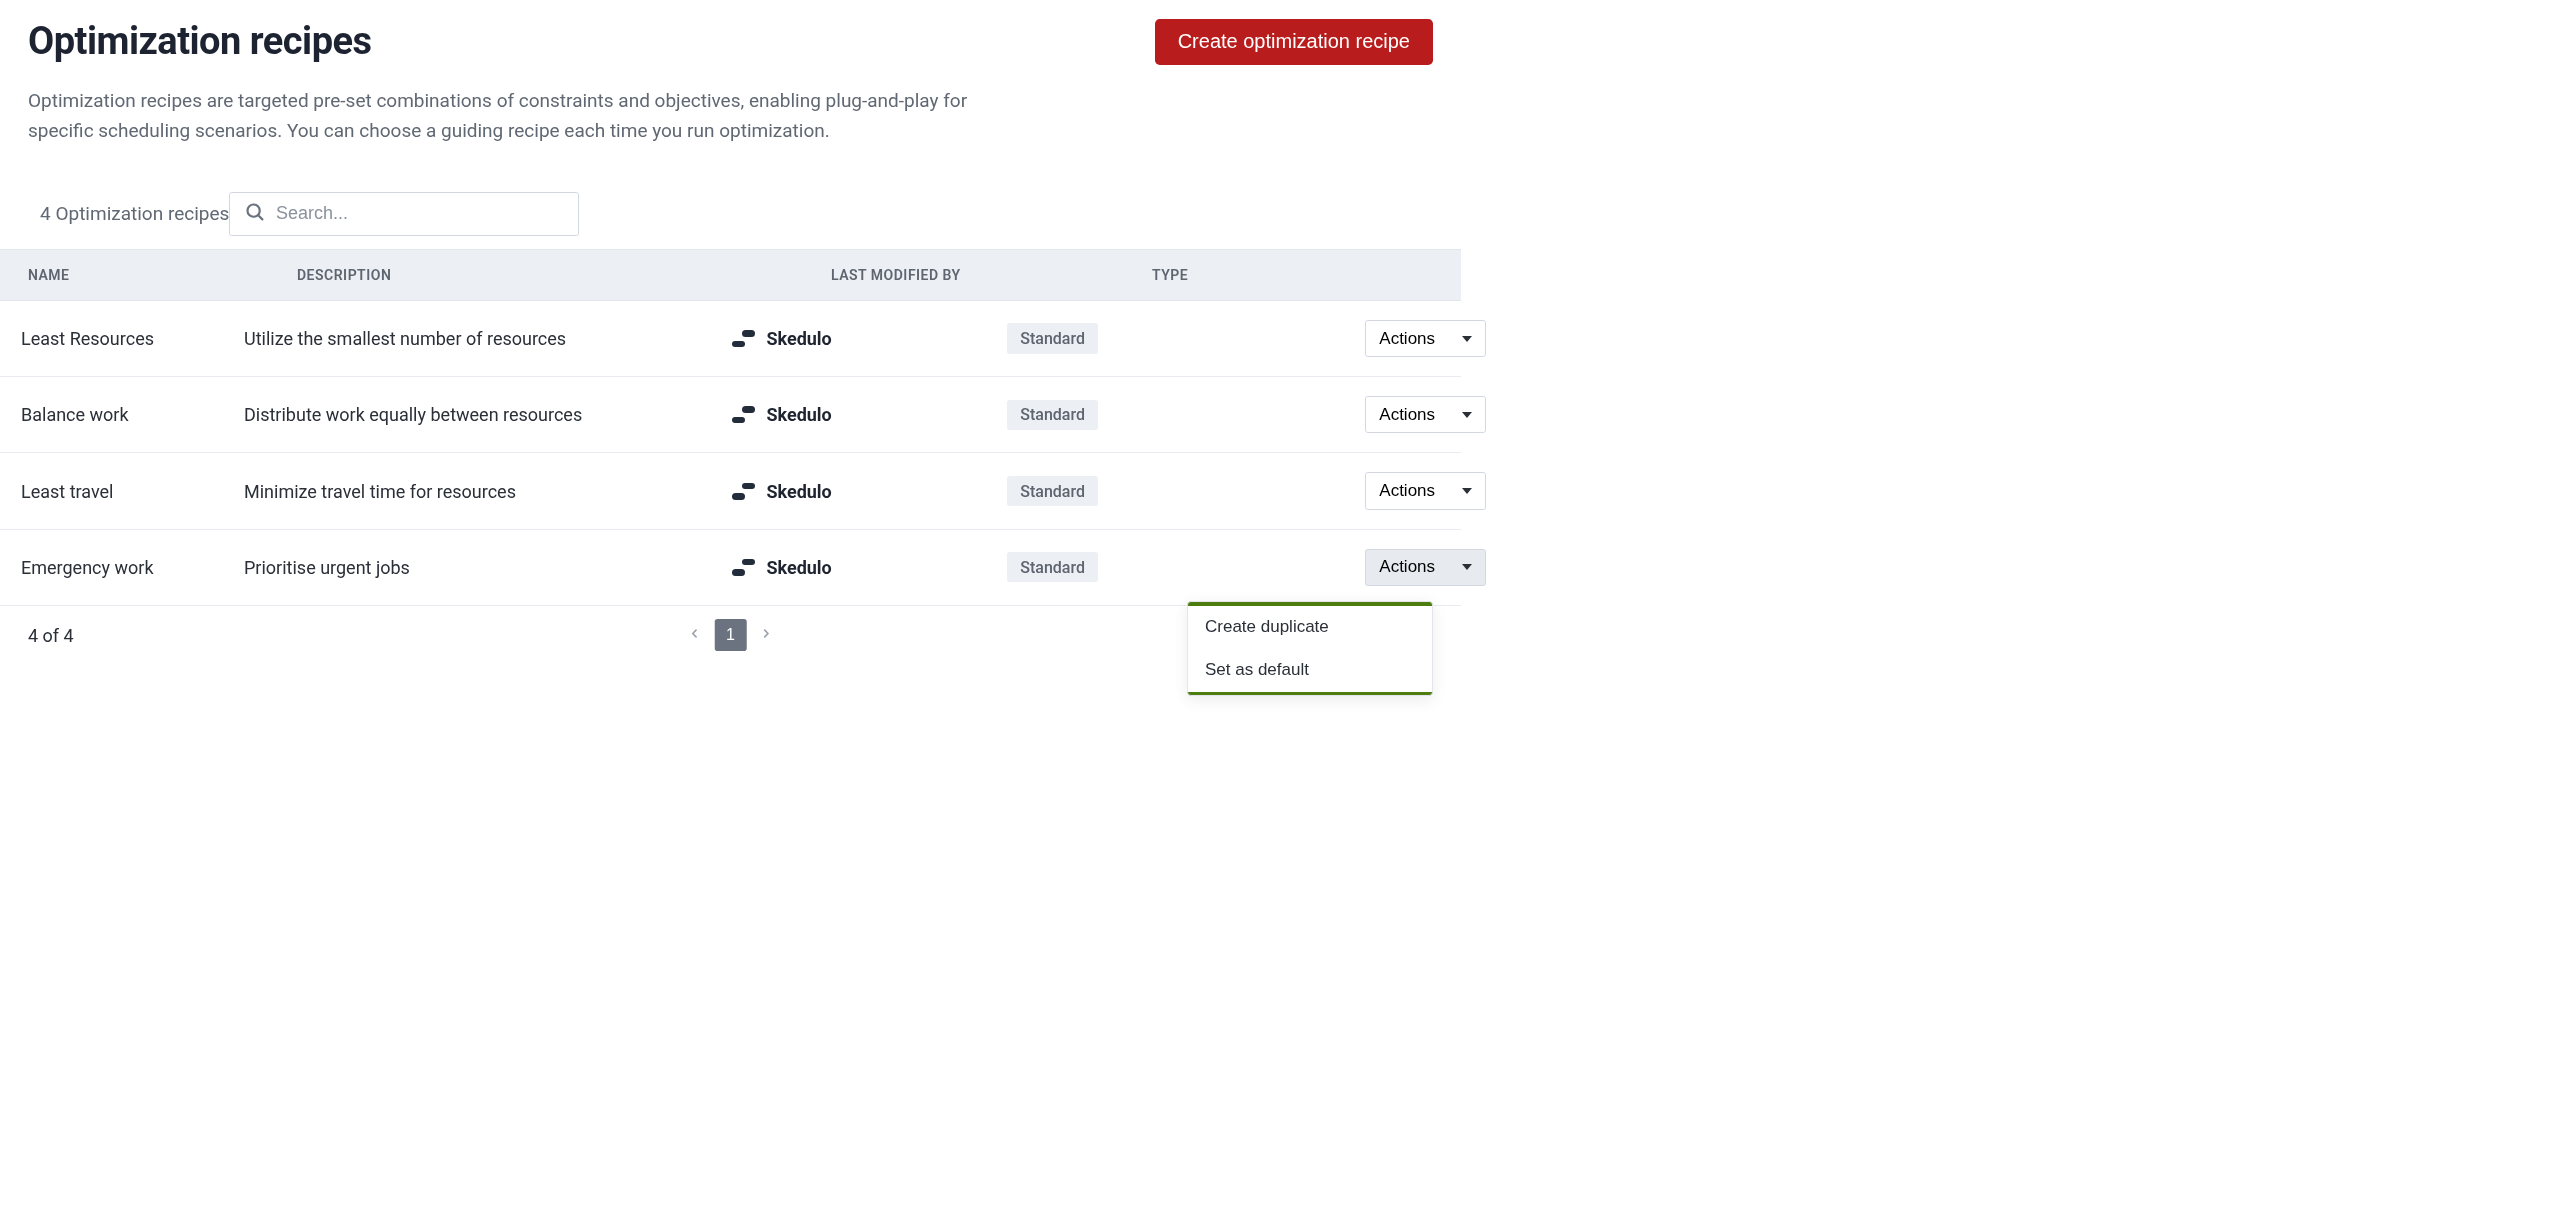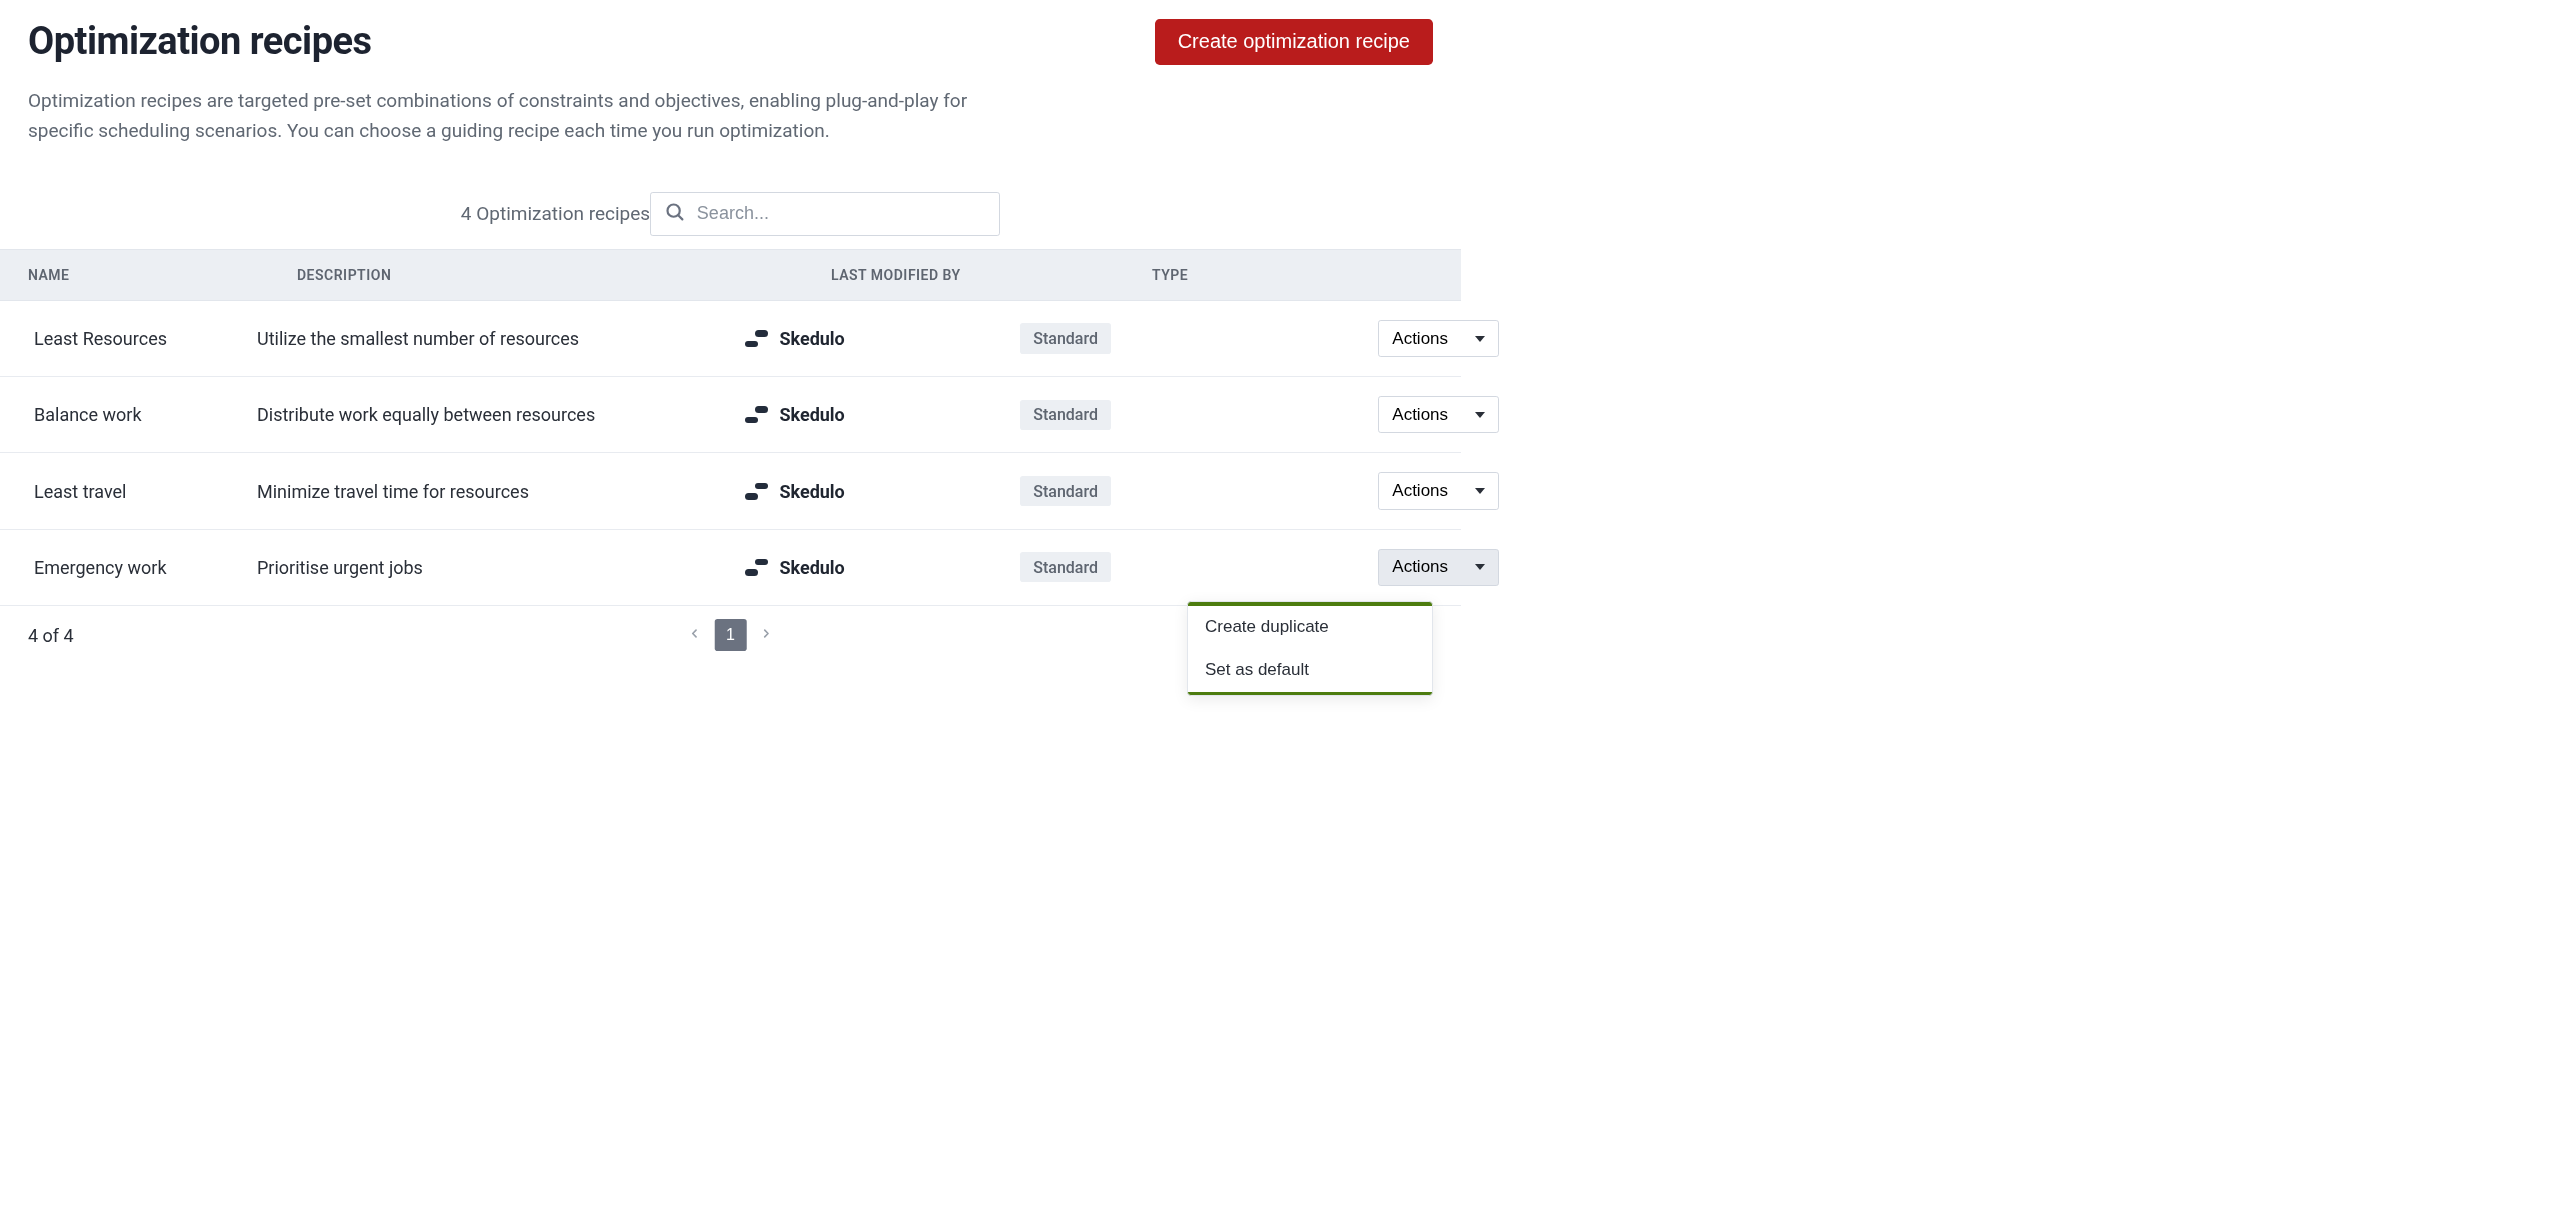--- a/index.html
+++ b/index.html
@@ -34,21 +34,21 @@
     color: #ffffff;
     border: none;
     border-radius: 4.7px;
     font-size: 20px;
     padding: 11.4px 23px;
     cursor: pointer;
     white-space: nowrap;
   }
   .toolbar-row {
     display: flex;
-    justify-content: center;
+    justify-content: flex-start;
     align-items: center;
     padding: 0 40px;
     margin-top: 45px;
     margin-bottom: 13.3px;
   }
   .count-text {
     font-size: 19px;
     color: #606873;
   }
   .search-box {
@@ -80,21 +80,21 @@
     font-weight: 600;
     color: #5e6570;
     letter-spacing: 0.5px;
     border-bottom: 0.9px solid #e2e6ec;
     gap: 46px;
   }
   .trow {
     display: grid;
     grid-template-columns: 223px 488px 275px 327px 152px;
     align-items: center;
-    padding: 19px 34px;
+    padding: 19px 21px;
     border-bottom: 0.9px solid #e8ebf0;
     font-size: 18px;
     color: #2a2f38;
   }
   .cell-name { font-weight: 400; color: #2a2f38; }
   .cell-desc { color: #2a2f38; }
   .cell-modby { display: flex; align-items: center; gap: 11.4px; font-weight: 700; color: #1f2530; }
   .skedulo-logo { width: 23px; height: 17px; position: relative; }
   .skedulo-logo span {
     position: absolute;

